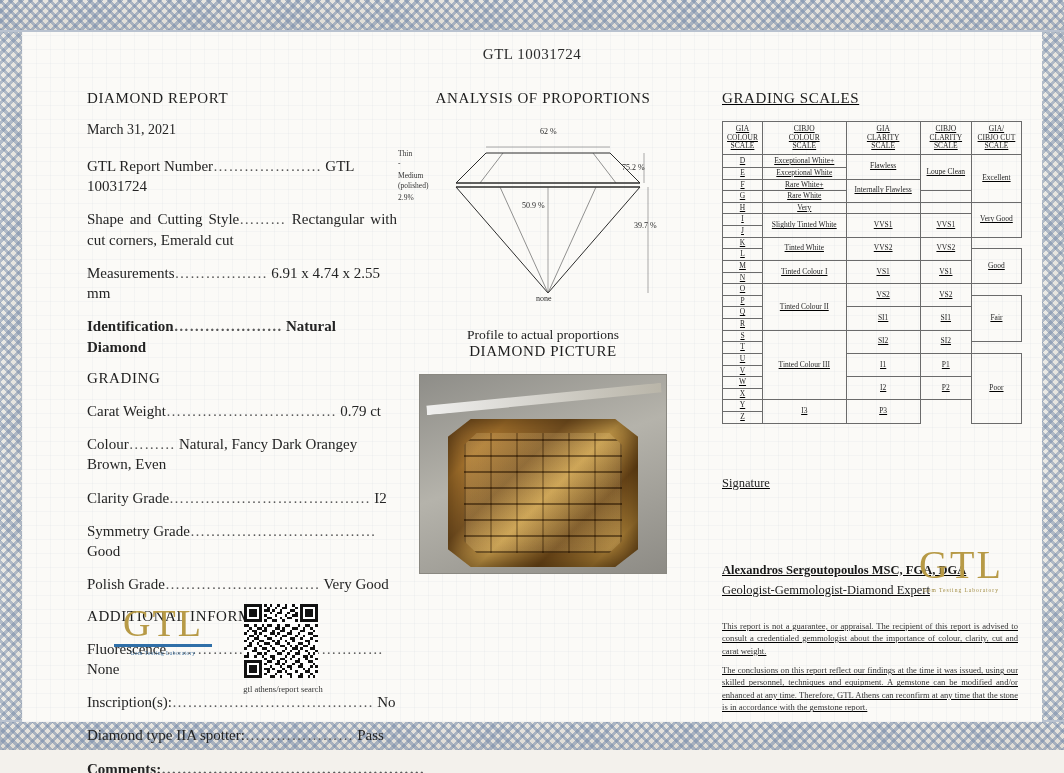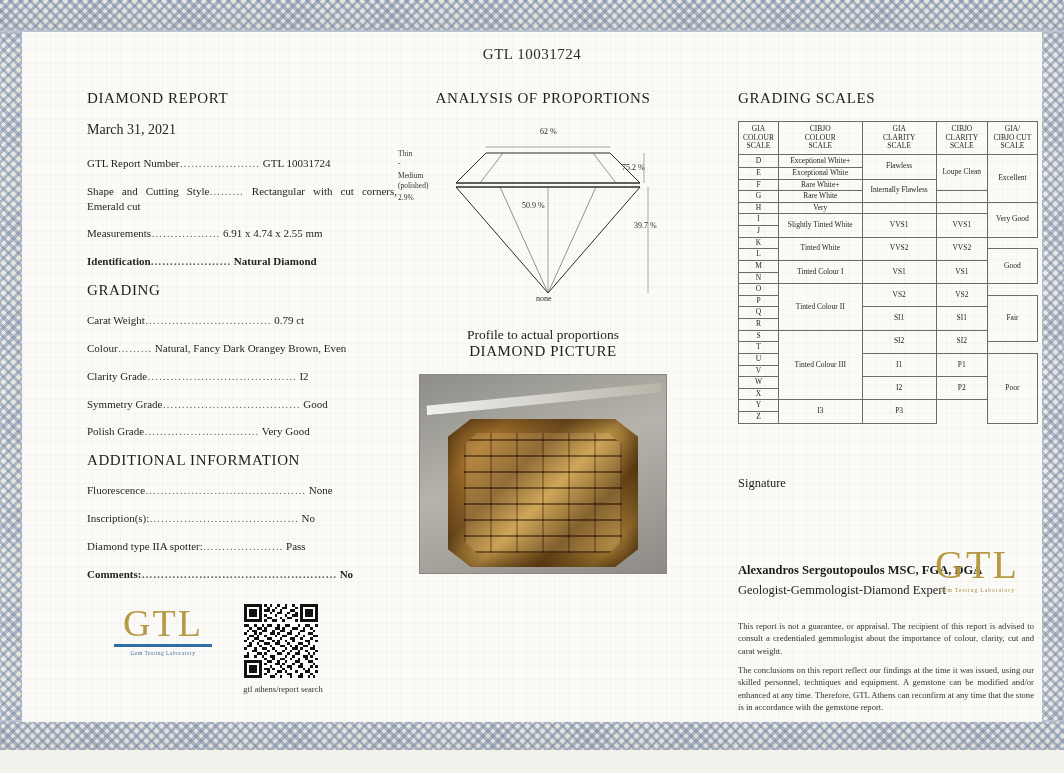--- a/index.html
+++ b/index.html
@@ -53,30 +53,30 @@
 
   .doc-id {
     position: absolute; top: 14px; left: 0; width: 1020px;
     text-align: center; font-size: 15px; color: #2b2b2b; letter-spacing: .5px;
   }
 
   
   .col { position: absolute; top: 58px; }
   .col-left { left: 44px; width: 310px; margin-left: 21px; }
   .col-mid { left: 376px; width: 290px; }
-  .col-right { left: 716px; width: 300px; }
+  .col-right { left: 700px; width: 300px; text-decoration: underline; }
 
   h2.section {
     font-size: 15px; font-weight: normal; letter-spacing: .6px;
     color: #1d1d1d; margin: 0 0 14px 0;
   }
   h2.center { text-align: center; }
 
   .line {
-    font-size: 11px; color: #242424; margin: 0 0 13px 0;
+    font-size: 15px; color: #242424; margin: 0 0 13px 0;
     line-height: 1.35; position: relative;
   }
   .line.bold { font-weight: bold; }
   .dots { letter-spacing: .5px; color: #5a5a5a; }
   .sub-head { font-size: 15px; letter-spacing: .5px; margin: 16px 0 12px 0; }
 
   
   .prop-wrap { position: relative; height: 200px; margin-top: 4px; }
   .prop-svg { position: absolute; left: 10px; top: 0; }
   .prop-label {

